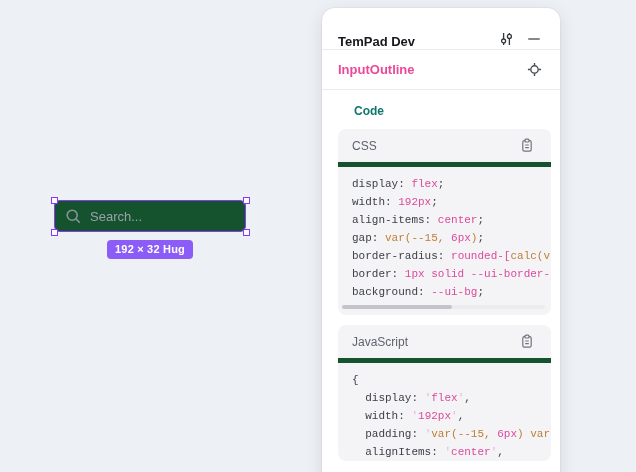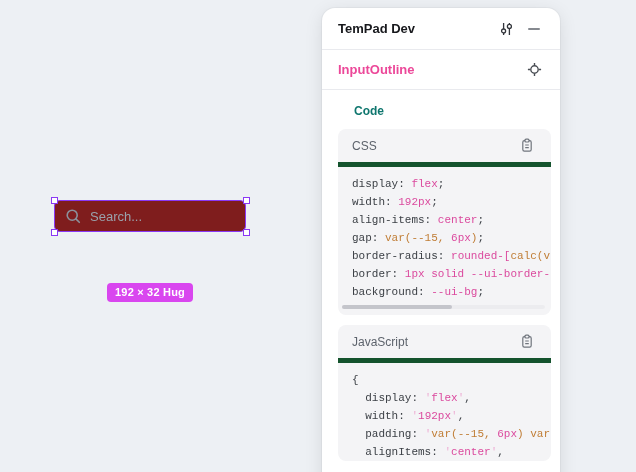--- a/index.html
+++ b/index.html
@@ -7,50 +7,50 @@
   body {
     position: relative;
     background: #edf0f4;
     font-family: "Liberation Sans", sans-serif;
     -webkit-font-smoothing: antialiased;
   }
 
   
   .search-rect {
     position: absolute; left: 54px; top: 200px; width: 192px; height: 32px;
-    background: #7f1d1d; border: 1px solid #8a38f5; border-radius: 6px;
+    background: #14532d; border: 1px solid #8a38f5; border-radius: 6px;
     display: flex; align-items: center; padding: 0 10px; gap: 8px;
   }
   .search-rect .ph { color: #9aa1ab; font-size: 13px; }
   .handle {
     position: absolute; width: 7px; height: 7px;
     background: #fff; border: 1px solid #8a38f5; z-index: 3;
   }
   .h-tl { left: 50.5px; top: 196.5px; }
   .h-tr { left: 242.5px; top: 196.5px; }
   .h-bl { left: 50.5px; top: 228.5px; }
   .h-br { left: 242.5px; top: 228.5px; }
   .size-badge {
     position: absolute; top: 240px; left: 54px; width: 192px;
     display: flex; justify-content: center;
   }
   .size-badge span {
-    background: #d946ef; color: #fff; font-size: 11px; font-weight: 700;
-    padding: 3px 8px 4px; border-radius: 4px; letter-spacing: .2px; margin-top: 43px;
+    background: #8b5cf6; color: #fff; font-size: 11px; font-weight: 700;
+    padding: 3px 8px 4px; border-radius: 4px; letter-spacing: .2px;
   }
 
   
   .panel {
     position: absolute; left: 322px; top: 8px; width: 238px; height: 520px;
     background: #fff; border-radius: 13px;
     box-shadow: 0 0 0 1px rgba(0,0,0,.03), 0 4px 18px rgba(0,0,0,.10);
     overflow: hidden;
   }
   .panel-header {
-    height: 42px; display: flex; align-items: center;
+    height: 42px; display: flex; align-items: flex-end;
     padding: 0 16px; border-bottom: 1px solid #e9eaee;
   }
   .panel-title { font-size: 13px; font-weight: 700; color: #17181c; flex: 1; }
   .icon-btn { display: flex; align-items: center; justify-content: center;
     width: 20px; height: 20px; cursor: pointer; }
   .icon-btn + .icon-btn { margin-left: 8px; }
   .minus-bar { width: 12px; height: 2px; background: #85898f; border-radius: 1px; }
 
   .node-row {
     height: 40px; display: flex; align-items: center;

